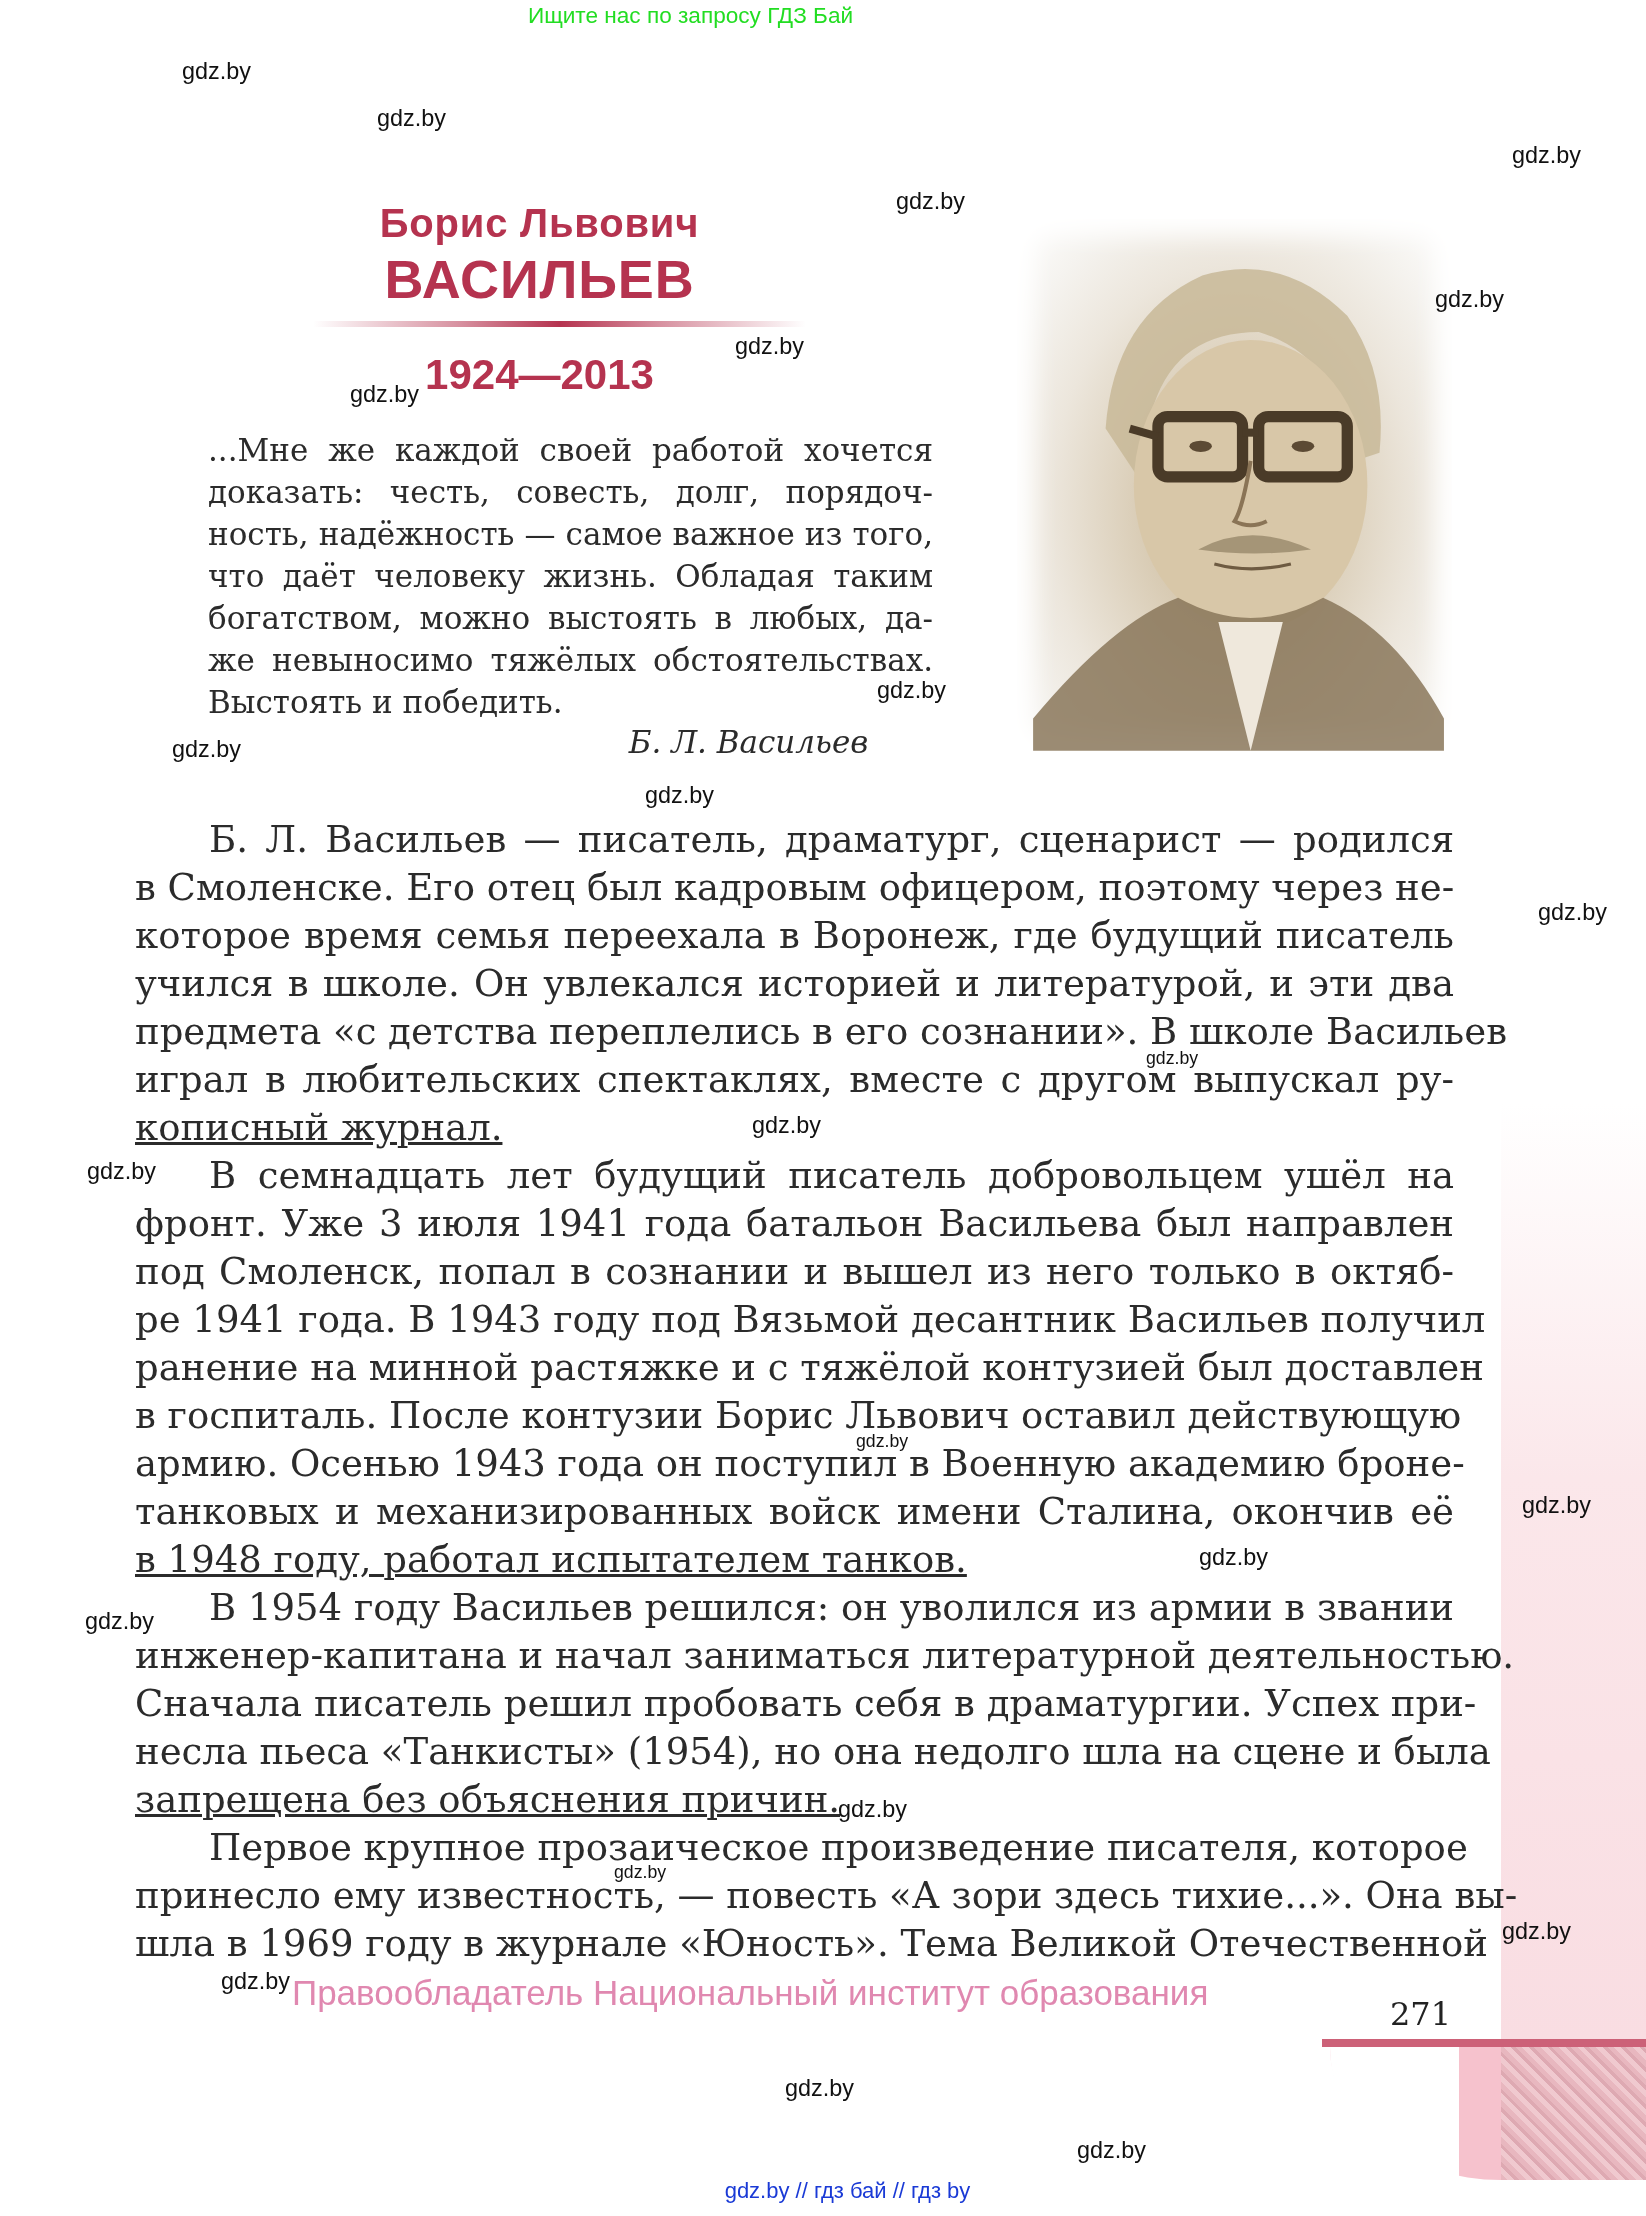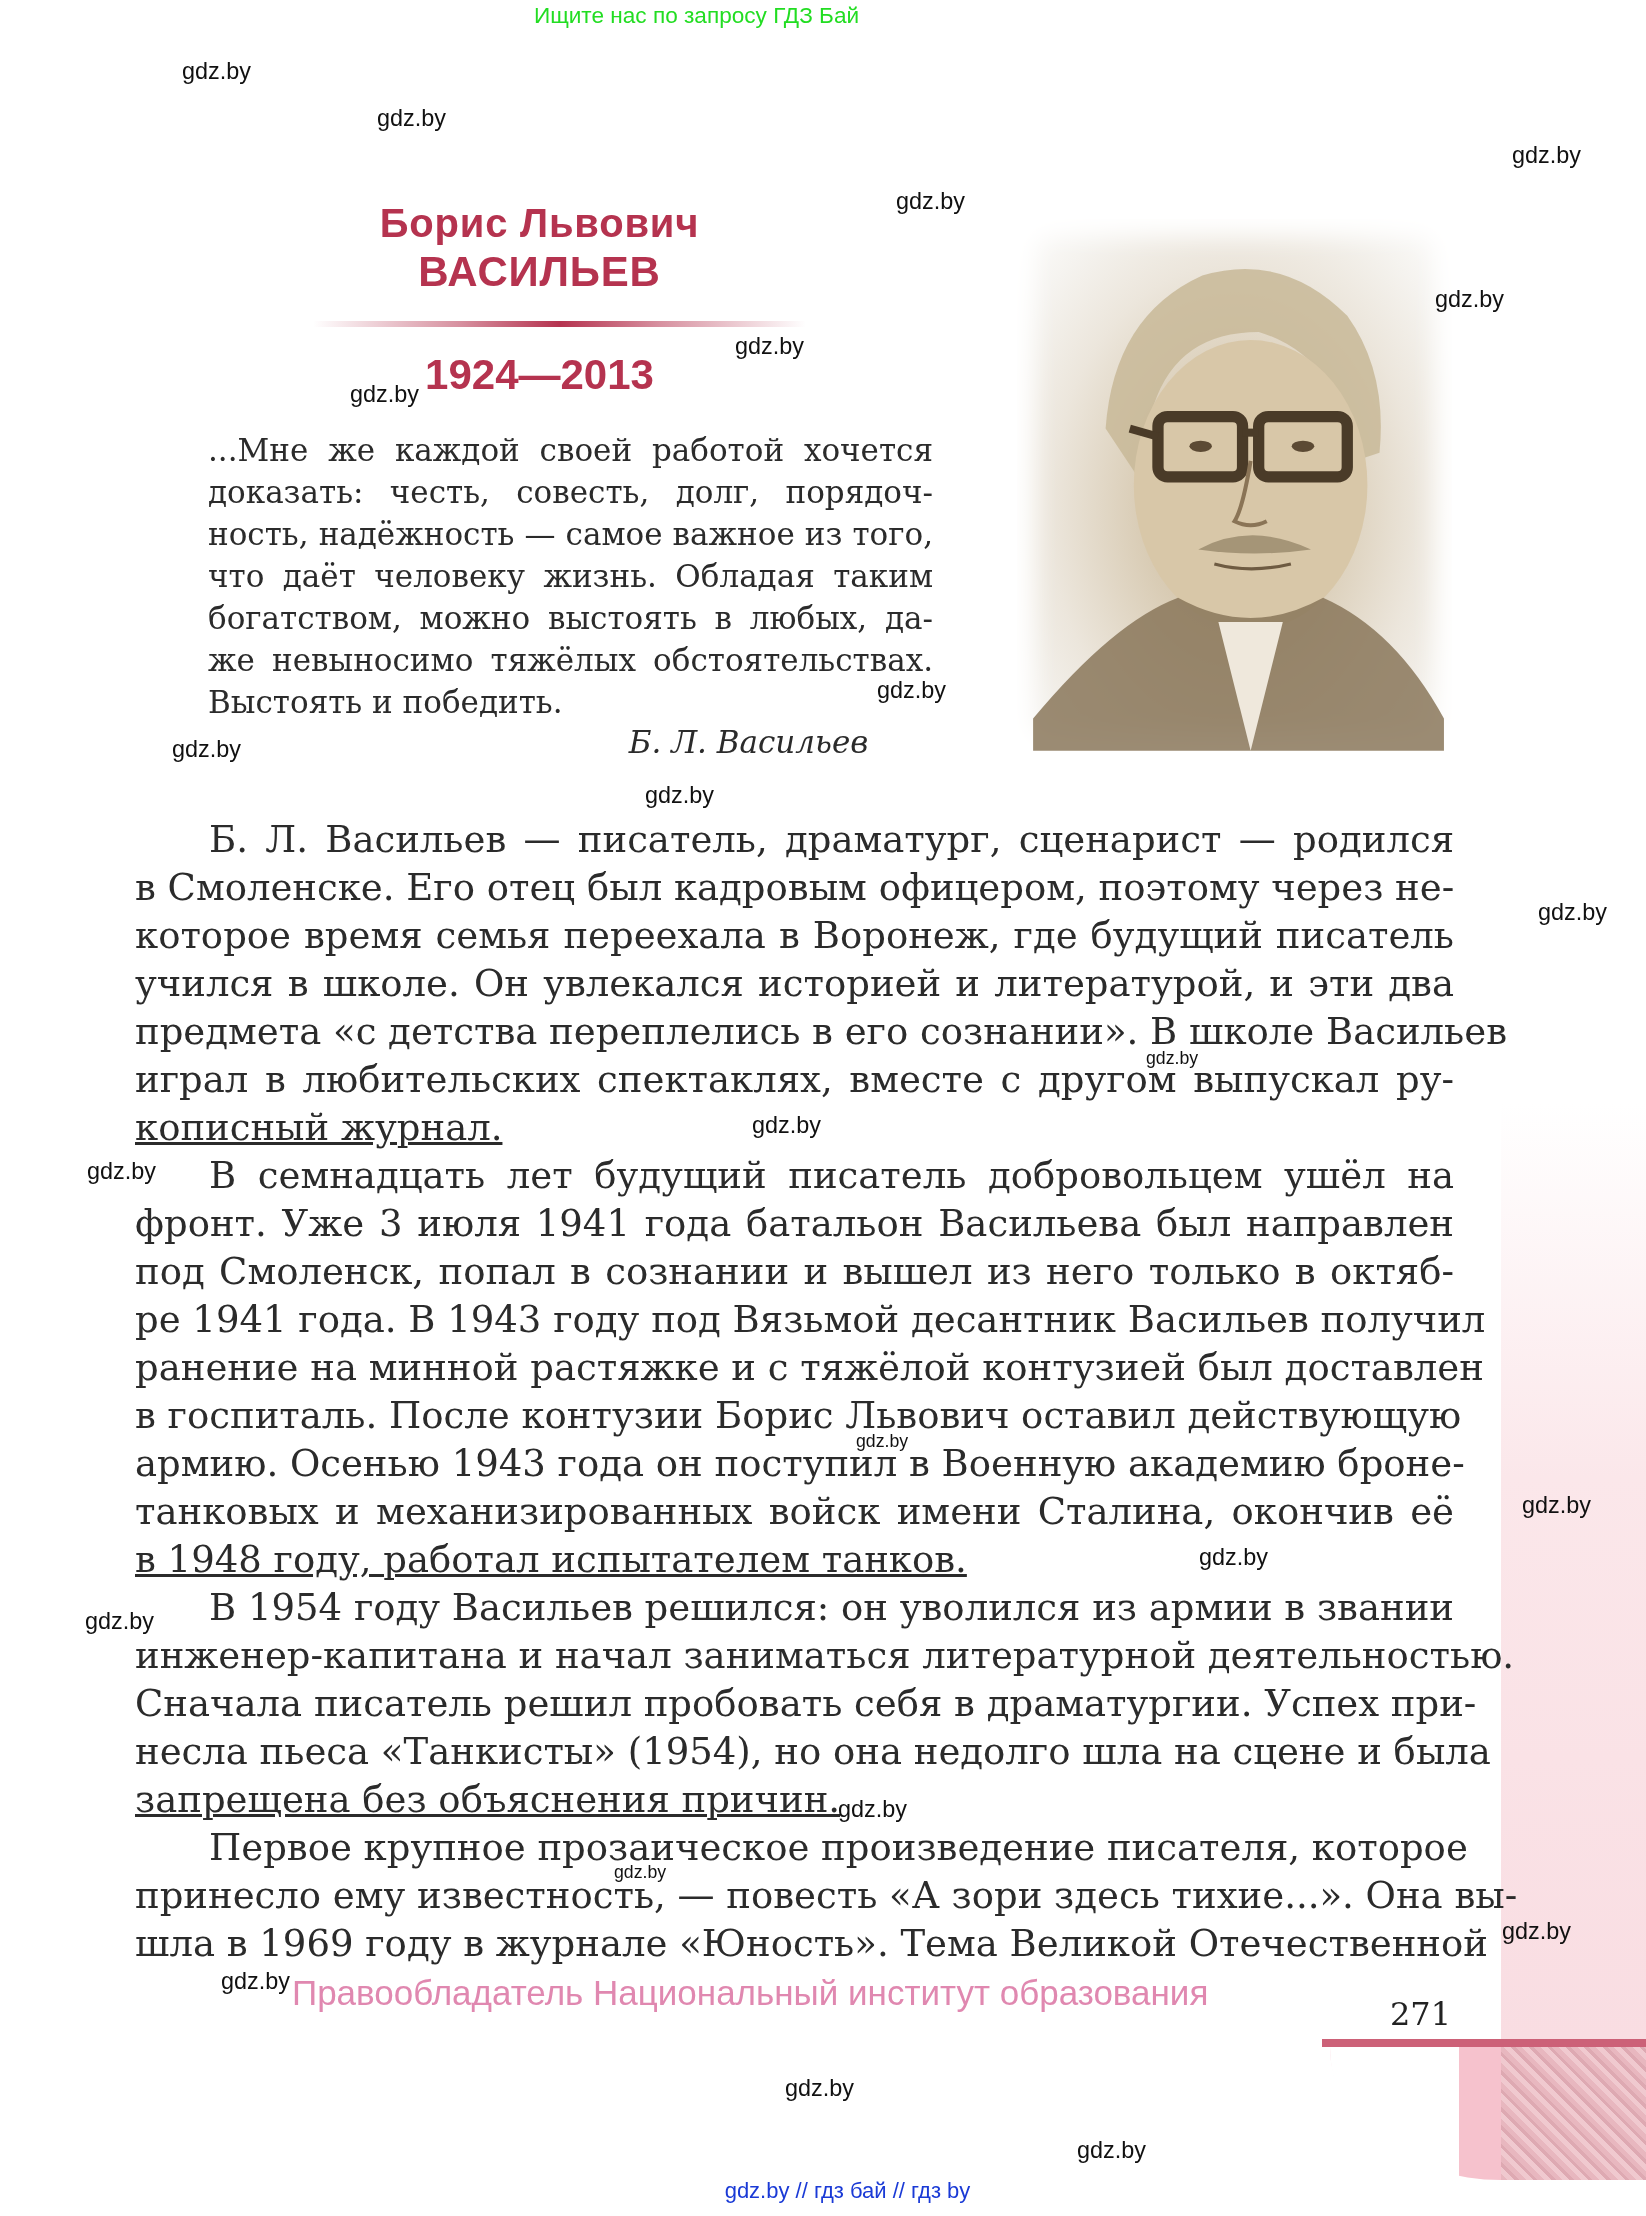--- a/index.html
+++ b/index.html
@@ -1,25 +1,25 @@
 <!DOCTYPE html>
 <html style="font-size:13px"><head>
 <meta charset="utf-8">
 <style>
   html, body { margin:0; padding:0; }
   body { width:1647px; height:2216px; position:relative; background:#ffffff; overflow:hidden;
          font-family:"DejaVu Serif", serif; color:#2b2b2b; }
   .wm { position:absolute; font-family:"Liberation Sans", sans-serif; font-size:23.4px; color:#111; white-space:nowrap; }
   .wm-small { font-size:17.7px; }
   .top-banner { position:absolute; top:3.2px; left:0; width:1381px; text-align:center;
-                font-family:"Liberation Sans", sans-serif; font-size:22.6px; color:#22dd22;padding-left:6px; }
+                font-family:"Liberation Sans", sans-serif; font-size:22.6px; color:#22dd22; }
   .title { position:absolute; left:306px; width:467px; text-align:center; font-family:"Liberation Sans", sans-serif;
            font-weight:bold; color:#b5334f; }
   .t1 { top:201px; font-size:40px; letter-spacing:0.8px; }
-  .t2 { top:248px; font-size:42px; letter-spacing:0.8px; }
+  .t2 { top:248px; font-size:54px; letter-spacing:0.8px; }
   .rule { position:absolute; left:313px; top:321px; width:493px; height:6.4px;
           background:linear-gradient(90deg, rgba(181,51,79,0) 0%, rgba(181,51,79,0.55) 30%, #b5334f 50%, rgba(181,51,79,0.55) 70%, rgba(181,51,79,0) 100%); }
   .dates { position:absolute; left:306px; width:467px; top:351px; text-align:center; font-family:"Liberation Sans", sans-serif;
            font-weight:bold; font-size:42px; color:#b5334f; }
   .quote { position:absolute; left:208px; top:429px; width:725px; font-size:31px; line-height:42px; color:#2b2b2b;
            text-align:justify; }
   .quote .ln { display:block; text-align:justify; text-align-last:justify; white-space:nowrap; }
   .quote .ln.last { text-align-last:left; }
   .quote-author { position:absolute; left:564px; top:724px; width:369px; text-align:center; font-style:italic; font-size:31px; }
   .portrait { position:absolute; left:1017px; top:219px; width:435px; height:532px;

